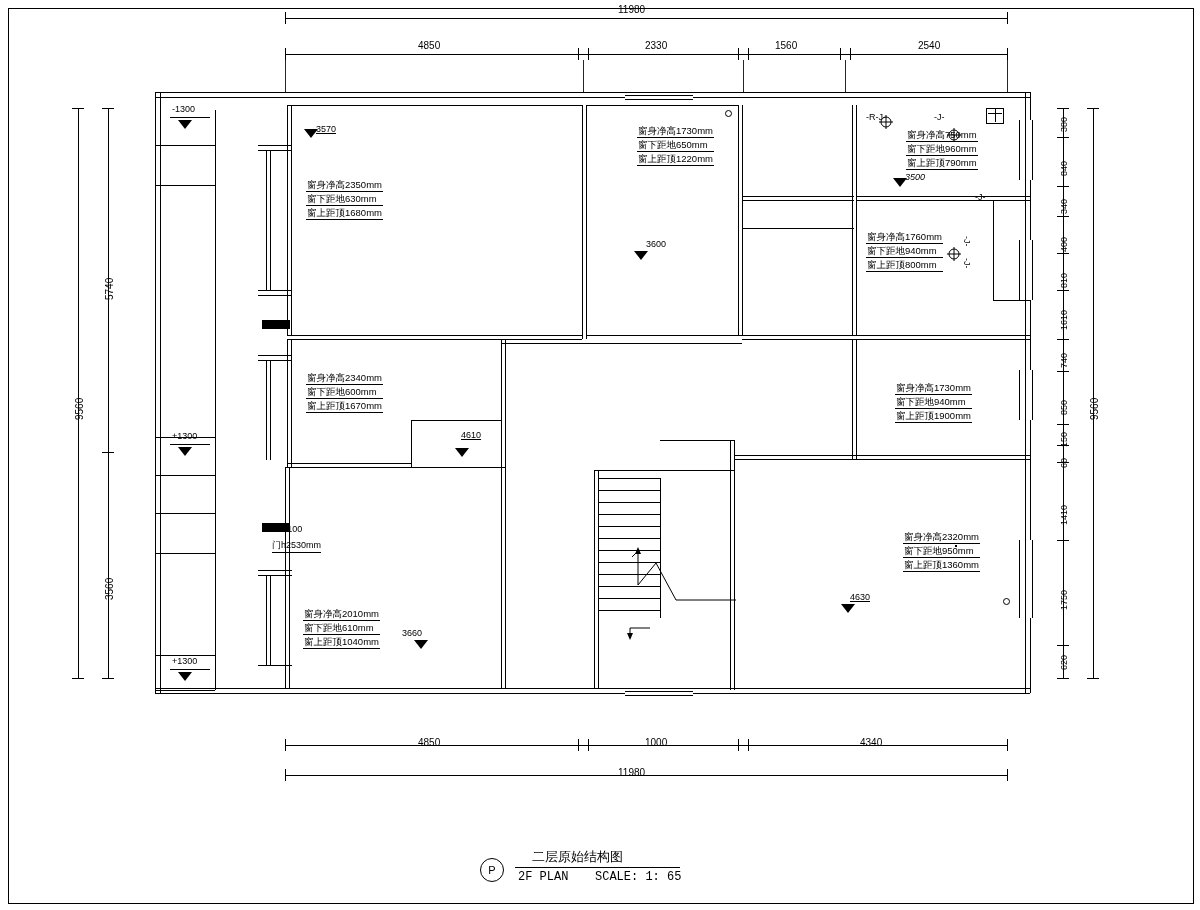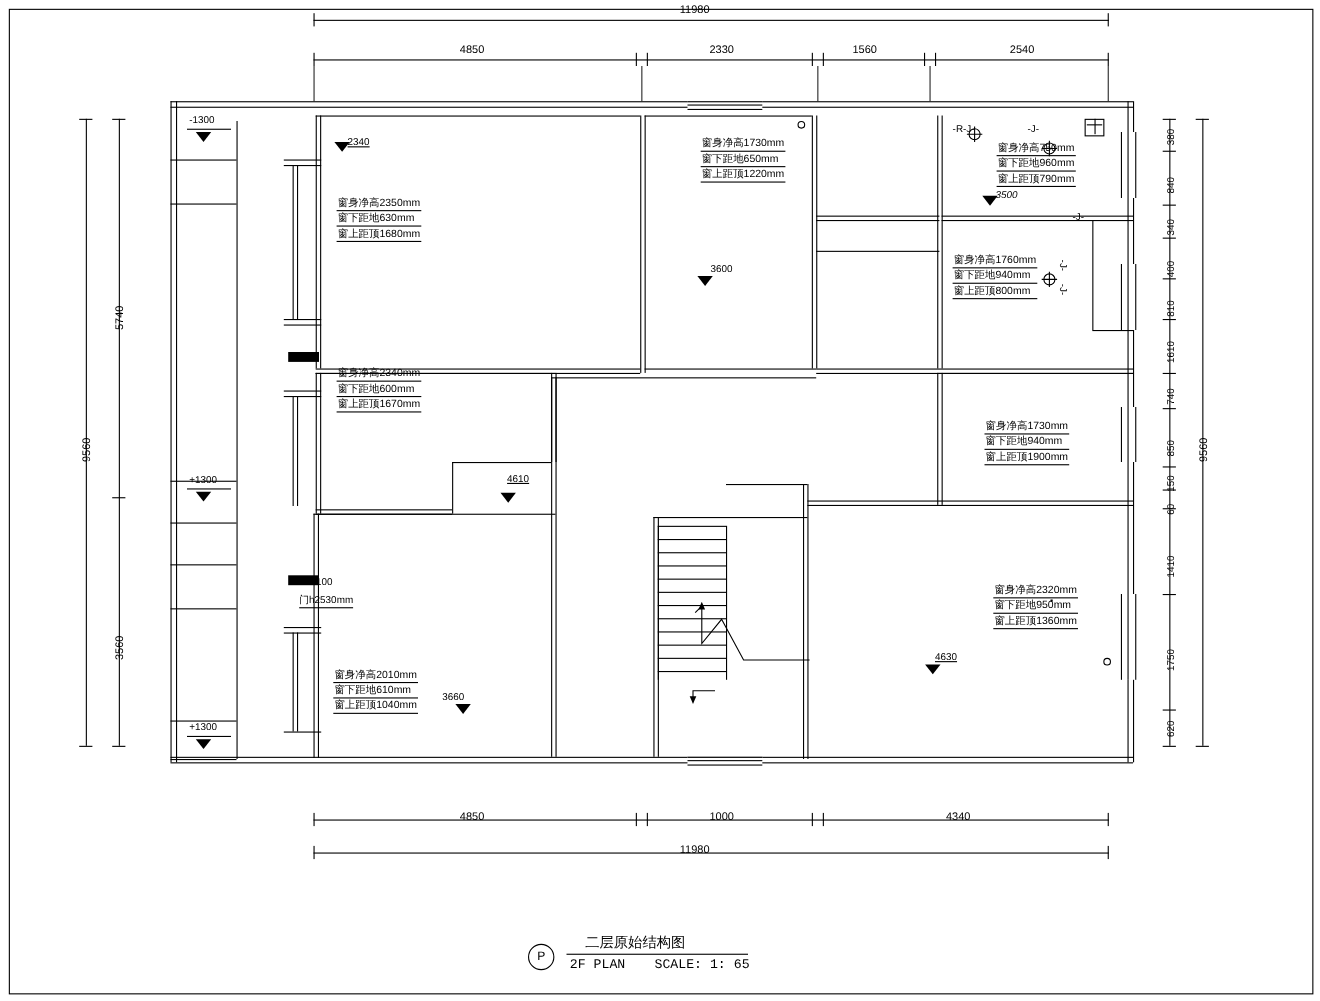--- a/index.html
+++ b/index.html
@@ -262,21 +262,21 @@
 
   <div class="tri" style="left:178px;top:447px;"></div>
   <div class="lvlbox" style="left:172px;top:431px;">+1300</div>
   <div class="ln h1" style="left:170px;top:444px;width:40px;"></div>
 
   <div class="tri" style="left:178px;top:672px;"></div>
   <div class="lvlbox" style="left:172px;top:656px;">+1300</div>
   <div class="ln h1" style="left:170px;top:669px;width:40px;"></div>
 
   <div class="tri" style="left:304px;top:129px;"></div>
-  <div class="sm" style="left:316px;top:124px;text-decoration:underline;">2340</div>
+  <div class="sm" style="left:316px;top:124px;text-decoration:underline;">3570</div>
 
   <div class="tri" style="left:634px;top:251px;"></div>
   <div class="sm" style="left:646px;top:239px;">3600</div>
 
   <div class="tri" style="left:893px;top:178px;"></div>
   <div class="sm" style="left:905px;top:172px;font-style:italic;">3500</div>
 
   <div class="tri" style="left:455px;top:448px;"></div>
   <div class="sm" style="left:461px;top:430px;text-decoration:underline;">4610</div>
 
@@ -285,21 +285,21 @@
 
   <div class="tri" style="left:841px;top:604px;"></div>
   <div class="sm" style="left:850px;top:592px;text-decoration:underline;">4630</div>
 
   <div class="notebox" style="left:306px;top:178px;">
     <div>窗身净高2350mm</div>
     <div>窗下距地630mm</div>
     <div>窗上距顶1680mm</div>
   </div>
 
-  <div class="notebox" style="left:306px;top:333px;">
+  <div class="notebox" style="left:306px;top:371px;">
     <div>窗身净高2340mm</div>
     <div>窗下距地600mm</div>
     <div>窗上距顶1670mm</div>
   </div>
 
   <div class="notebox" style="left:303px;top:571px;margin-top:36px;">
     <div>窗身净高2010mm</div>
     <div>窗下距地610mm</div>
     <div>窗上距顶1040mm</div>
   </div>

